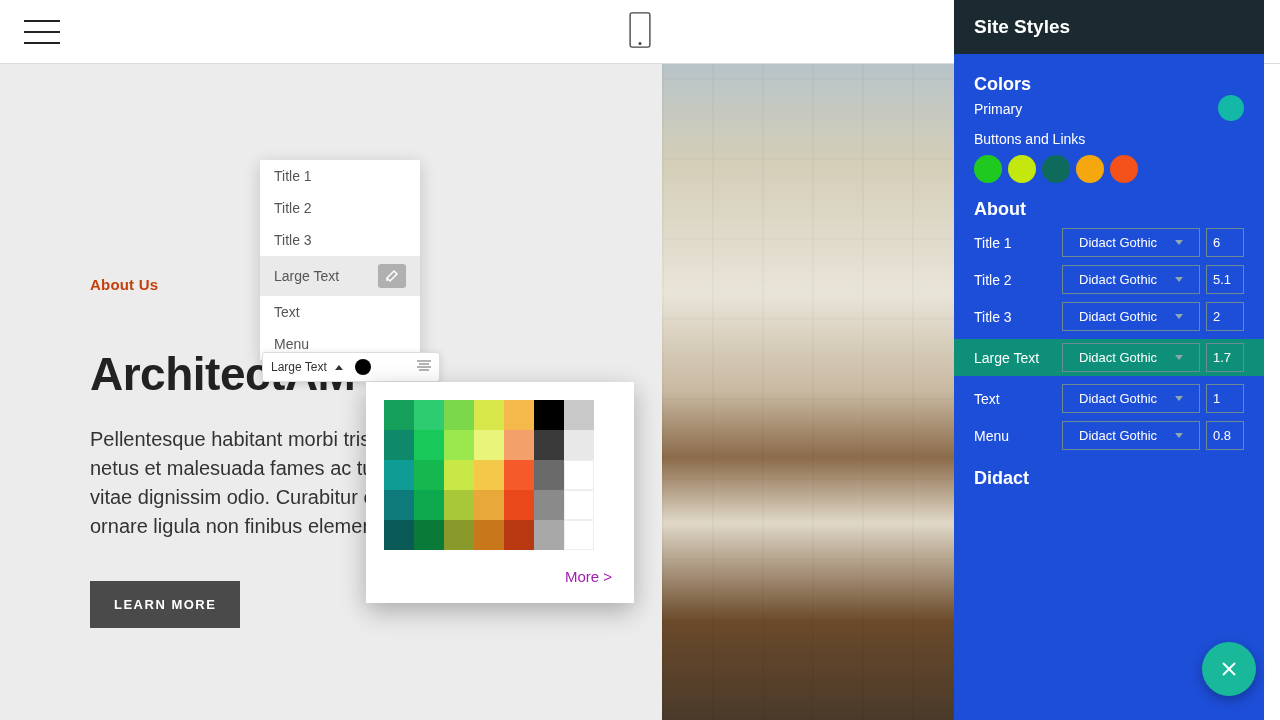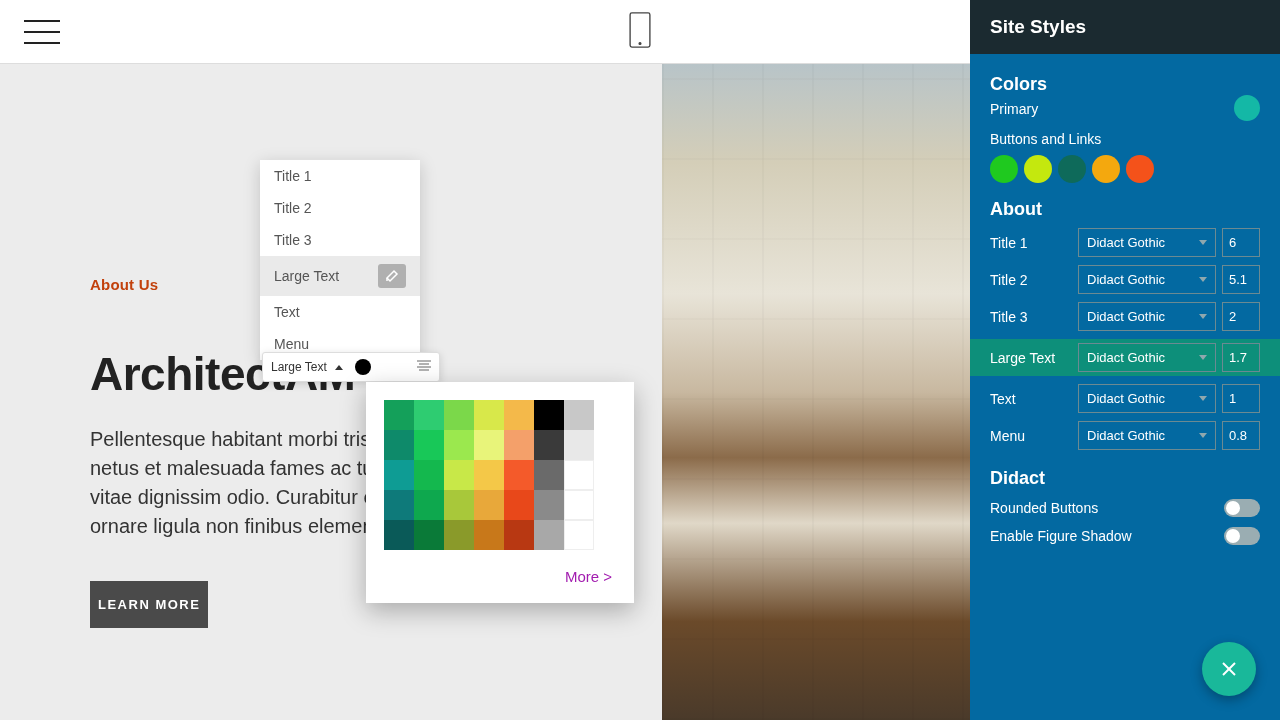--- a/index.html
+++ b/index.html
@@ -12,53 +12,53 @@
 .device-icon svg { width: 22px; height: 36px; stroke: #444; }
 
 .canvas { position: absolute; top: 64px; left: 0; right: 310px; bottom: 0; background: #ececec; overflow: hidden; }
 .hero-img { position: absolute; top: 0; right: 0; width: 308px; height: 100%; background: linear-gradient(180deg, #b8c4c8 0%, #d4ceb8 15%, #e8e4d8 35%, #c8b8a0 50%, #8b6b4a 60%, #e0d8c8 70%, #6b4a2a 85%, #4a3a2a 100%); }
 .hero-img::before { content: ""; position: absolute; inset: 0; background-image: repeating-linear-gradient(90deg, rgba(0,0,0,0.06) 0 2px, transparent 2px 50px), repeating-linear-gradient(0deg, rgba(0,0,0,0.04) 0 2px, transparent 2px 80px); opacity: 0.4; }
 
 .content { position: absolute; left: 90px; top: 212px; width: 520px; }
 .kicker { font-size: 15px; font-weight: 600; color: #c2410c; letter-spacing: 0.2px; }
 .headline { font-size: 46px; font-weight: 700; color: #222; margin-top: 54px; letter-spacing: -0.5px; }
 .body-text { font-size: 20px; line-height: 1.45; color: #333; margin-top: 24px; max-width: 480px; }
-.cta { display: inline-block; margin-top: 40px; background: #4a4a4a; color: #fff; border: none; padding: 16px 8px; font-size: 13px; letter-spacing: 1.5px; font-weight: 600; cursor: pointer; }
+.cta { display: inline-block; margin-top: 40px; background: #4a4a4a; color: #fff; border: none; padding: 16px 24px; font-size: 13px; letter-spacing: 1.5px; font-weight: 600; cursor: pointer; }
 
 .dd-styles { position: absolute; left: 260px; top: 160px; width: 160px; background: #fff; box-shadow: 0 4px 16px rgba(0,0,0,0.18); z-index: 10; }
 .dd-item { display: flex; align-items: center; justify-content: space-between; padding: 8px 14px; font-size: 14px; color: #555; cursor: pointer; }
 .dd-item.sel { background: #eaeaea; }
 .dd-item .paint { width: 28px; height: 24px; background: #b0b0b0; border-radius: 3px; display: flex; align-items: center; justify-content: center; }
 .dd-item .paint svg { width: 16px; height: 16px; stroke: #fff; }
 
 .toolbar { position: absolute; left: 262px; top: 352px; width: 178px; height: 30px; background: #fff; border: 1px solid #ddd; border-radius: 3px; display: flex; align-items: center; z-index: 11; box-shadow: 0 2px 8px rgba(0,0,0,0.15); padding: 0 8px; gap: 8px; }
 .toolbar .lbl { font-size: 12px; color: #333; }
 .toolbar .tri { width: 0; height: 0; border-left: 4px solid transparent; border-right: 4px solid transparent; border-bottom: 5px solid #333; }
 .toolbar .dot { width: 16px; height: 16px; background: #000; border-radius: 50%; margin-left: 4px; }
 .toolbar .align { margin-left: auto; }
 .toolbar .align svg { width: 14px; height: 12px; stroke: #666; }
 
 .color-pop { position: absolute; left: 366px; top: 382px; width: 268px; background: #fff; box-shadow: 0 8px 24px rgba(0,0,0,0.28); z-index: 12; padding: 18px; }
 .swatches { display: grid; grid-template-columns: repeat(7, 1fr); gap: 0; width: 210px; }
 .swatches div { width: 30px; height: 30px; }
 .more { text-align: right; margin-top: 18px; font-size: 15px; color: #a21caf; cursor: pointer; padding-right: 4px; }
 
-.sidebar { position: absolute; right: 0; top: 0; width: 310px; height: 100%; background: #0369a1; color: #fff; z-index: 5; overflow: visible; }
+.sidebar { position: absolute; right: 16px; top: 0; width: 310px; height: 100%; background: #1d4ed8; color: #fff; z-index: 5; overflow: visible; }
 .side-head { background: #1b2a30; padding: 16px 20px; font-size: 19px; font-weight: 600; }
 .side-body { padding: 14px 20px 0 20px; }
 .sec-title { font-size: 18px; font-weight: 700; margin-top: 6px; margin-bottom: 6px; }
 .row-lbl { font-size: 14px; margin-top: 6px; }
 .swatch-big { width: 26px; height: 26px; border-radius: 50%; float: right; margin-top: -22px; }
 .color-row { display: flex; gap: 6px; margin-top: 8px; }
 .color-row div { width: 28px; height: 28px; border-radius: 50%; cursor: pointer; }
 
 .font-row { display: flex; align-items: center; gap: 6px; margin-top: 8px; }
 .font-row.active { background: #0d8f7a; margin-left: -20px; margin-right: -20px; padding: 4px 20px; }
 .font-row .fl { width: 82px; font-size: 14px; }
-.font-sel { flex: 1; border: 1px solid #6b8a92; background: transparent; color: #fff; font-size: 13px; padding: 6px 8px; display: flex; justify-content: space-between; align-items: center; cursor: pointer; gap: 7px; }
+.font-sel { flex: 1; border: 1px solid #6b8a92; background: transparent; color: #fff; font-size: 13px; padding: 6px 16px; display: flex; justify-content: space-between; align-items: center; cursor: pointer; gap: 7px; }
 .font-sel .chev { width: 0; height: 0; border-left: 4px solid transparent; border-right: 4px solid transparent; border-top: 5px solid #8fa8ae; }
 .font-num { width: 38px; border: 1px solid #6b8a92; background: transparent; color: #fff; font-size: 13px; padding: 6px 6px; text-align: left; }
 
 .opt-row { display: flex; justify-content: space-between; align-items: center; margin-top: 10px; font-size: 14px; }
 .toggle { width: 36px; height: 18px; background: #9aadb2; border-radius: 10px; position: relative; cursor: pointer; }
 .toggle::after { content: ""; position: absolute; left: 2px; top: 2px; width: 14px; height: 14px; background: #fff; border-radius: 50%; }
 
 .fab { position: absolute; right: 24px; bottom: 24px; width: 54px; height: 54px; border-radius: 50%; background: #19b89a; display: flex; align-items: center; justify-content: center; cursor: pointer; box-shadow: 0 4px 12px rgba(0,0,0,0.3); z-index: 20; }
 .fab svg { width: 20px; height: 20px; stroke: #fff; }
 </style>
@@ -233,30 +233,20 @@
           <div class="fl">Menu</div>
           <div class="font-sel">
             <span>Didact Gothic</span>
             <span class="chev"></span>
           </div>
           <div class="font-num">0.8</div>
         </div>
       </div>
 
     <div class="sec-title" style="margin-top:18px">Didact</div>
-    <div id="optRows">
-        <div class="opt-row">
-          <span>Rounded Buttons</span>
-          <div class="toggle"></div>
-        </div>
-        <div class="opt-row">
-          <span>Enable Figure Shadow</span>
-          <div class="toggle"></div>
-        </div>
-      </div>
   </div>
 </div>
 
 <div class="fab">
   <svg viewBox="0 0 20 20" stroke-width="2">
       <line x1="4" y1="4" x2="16" y2="16"></line>
       <line x1="16" y1="4" x2="4" y2="16"></line>
     </svg>
 </div>
 

